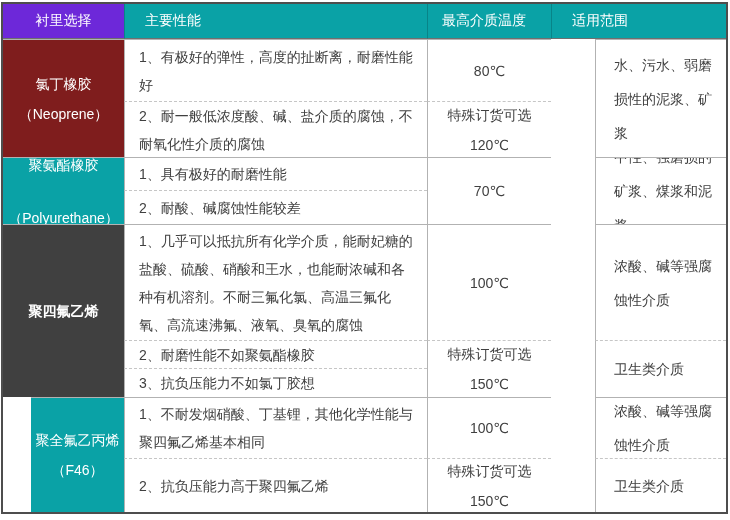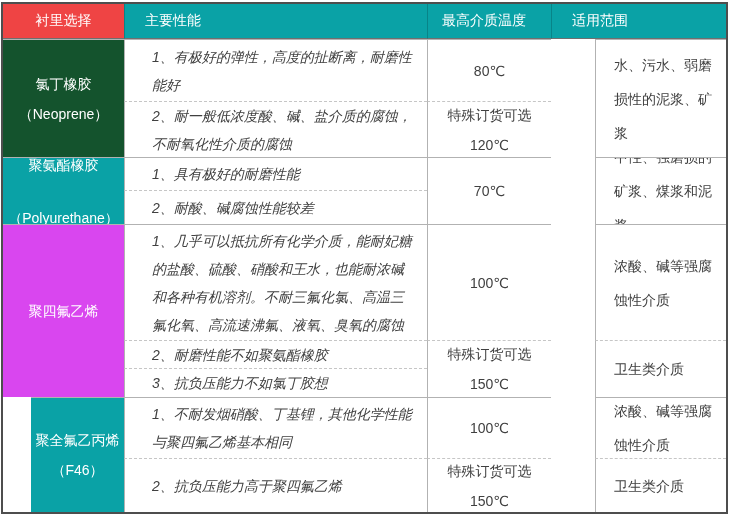--- a/index.html
+++ b/index.html
@@ -29,24 +29,23 @@
   .hcell.htemp { padding-left:14px; }
   .hsep { border-left:1px solid rgba(0,0,0,0.18); }
   .mat {
     color:#ffffff;
     display:flex; flex-direction:column;
     align-items:center; justify-content:center;
     text-align:center; line-height:30px;
   }
   .perf {
     display:flex; flex-direction:column; justify-content:center;
-    padding:0 12px 0 27px;
+    padding:0 12px 0 14px;
     line-height:28px;
     text-align:left;
-    font-style:italic;
   }
   .temp {
     display:flex; flex-direction:column; justify-content:center;
     align-items:center; text-align:right;
     line-height:30px;
   }
   .range {
     display:flex; flex-direction:column; justify-content:center;
     padding:0 8px 0 18px;
     line-height:34px;
@@ -56,34 +55,34 @@
   .bl { border-left:1px solid #b2b2b2; }
   .bt-solid { border-top:1px solid #b2b2b2; }
   .bt-dash { border-top:1px dashed #c6c6c6; }
   .tline { display:block; }
 </style>
 </head>
 <body>
 
 <div class="tbl">
 
-  <div class="cell hcell hfirst accent" style="grid-area: 1 / 1 / 2 / 2; background: #ef4444;">衬里选择</div>
+  <div class="cell hcell hfirst accent" style="grid-area: 1 / 1 / 2 / 2; background: #6d28d9;">衬里选择</div>
   <div class="cell hcell htemp hsep accent" style="grid-area: 1 / 3 / 2 / 4; background: rgb(10, 162, 166);">最高介质温度</div>
   <div class="cell hcell hsep accent" style="grid-area: 1 / 2 / 2 / 3; background: rgb(10, 162, 166);">主要性能</div>
   <div class="cell hcell hsep accent" style="grid-area: 1 / 4 / 2 / 5; background: rgb(10, 162, 166);">适用范围</div>
 
-  <div class="cell mat bt-solid accent" style="grid-area: 2 / 1 / 4 / 2; background: #14532d;">
+  <div class="cell mat bt-solid accent" style="grid-area: 2 / 1 / 4 / 2; background: #7f1d1d;">
     <span class="tline">氯丁橡胶</span>
     <span class="tline">（Neoprene）</span>
   </div>
   <div class="cell mat bt-solid accent" style="grid-area: 4 / 1 / 6 / 2; background: rgb(10, 162, 166); gap: 23px;">
     <span class="tline">聚氨酯橡胶</span>
     <span class="tline">（Polyurethane）</span>
   </div>
-  <div class="cell mat bt-solid accent" style="grid-area: 6 / 1 / 9 / 2; background: #d946ef;">
+  <div class="cell mat bt-solid accent" style="grid-area: 6 / 1 / 9 / 2; background: #404040; font-weight: bold;">
     <span class="tline">聚四氟乙烯</span>
   </div>
   <div class="cell mat bt-solid accent" style="grid-area: 9 / 1 / 11 / 2; background: rgb(10, 162, 166); margin-left: 28px;">
     <span class="tline">聚全氟乙丙烯</span>
     <span class="tline">（F46）</span>
   </div>
 
   <div class="cell perf bl bt-solid" style="grid-area:2/2/3/3">1、有极好的弹性，高度的扯断离，耐磨性能好</div>
   <div class="cell perf bl bt-dash" style="grid-area:3/2/4/3">2、耐一般低浓度酸、碱、盐介质的腐蚀，不耐氧化性介质的腐蚀</div>
   <div class="cell perf bl bt-solid" style="grid-area:4/2/5/3">1、具有极好的耐磨性能</div>

